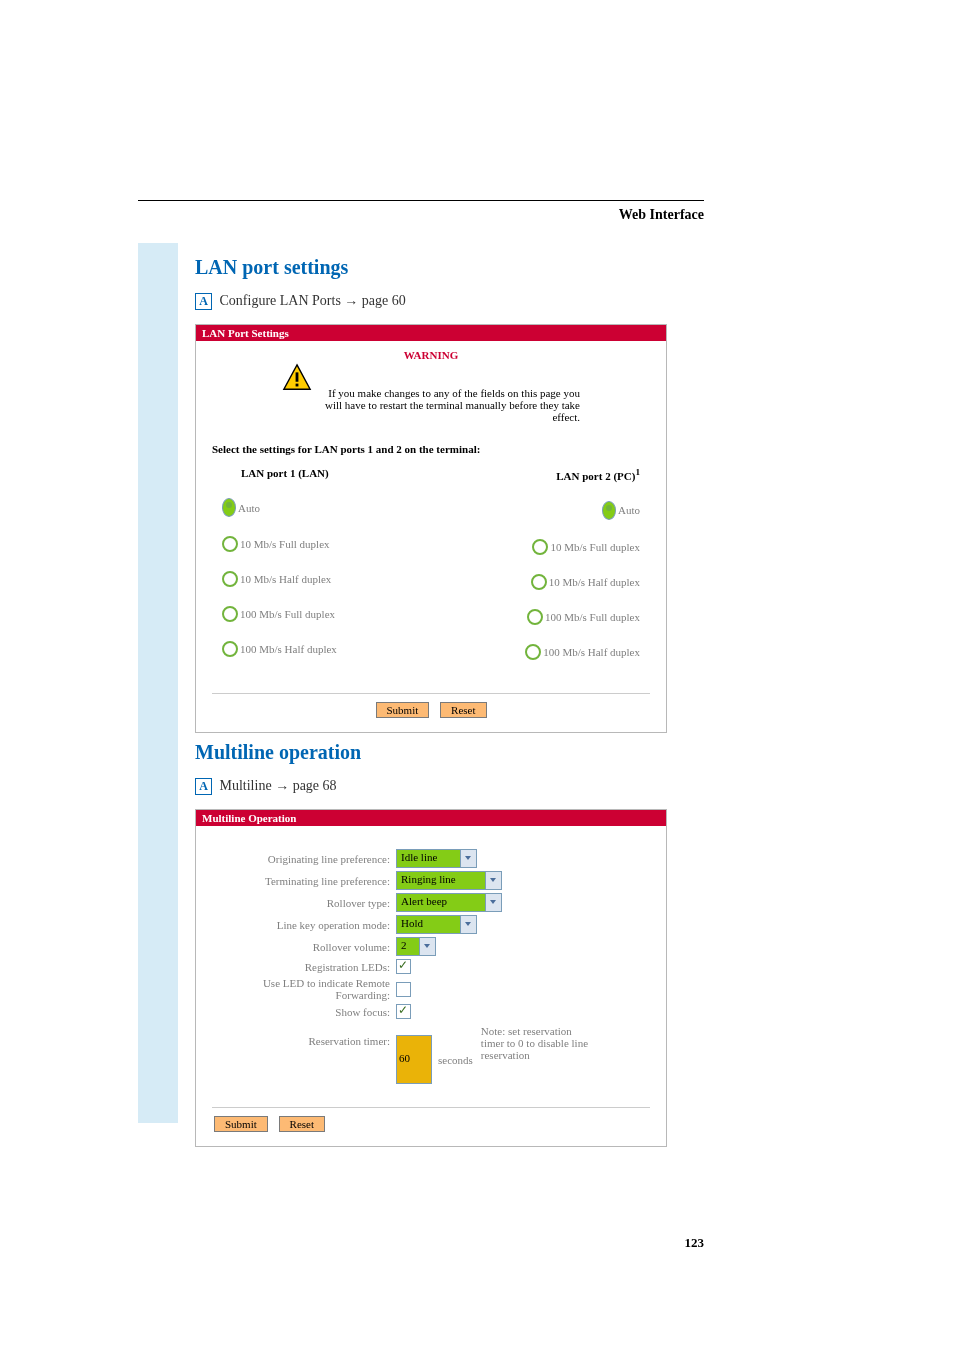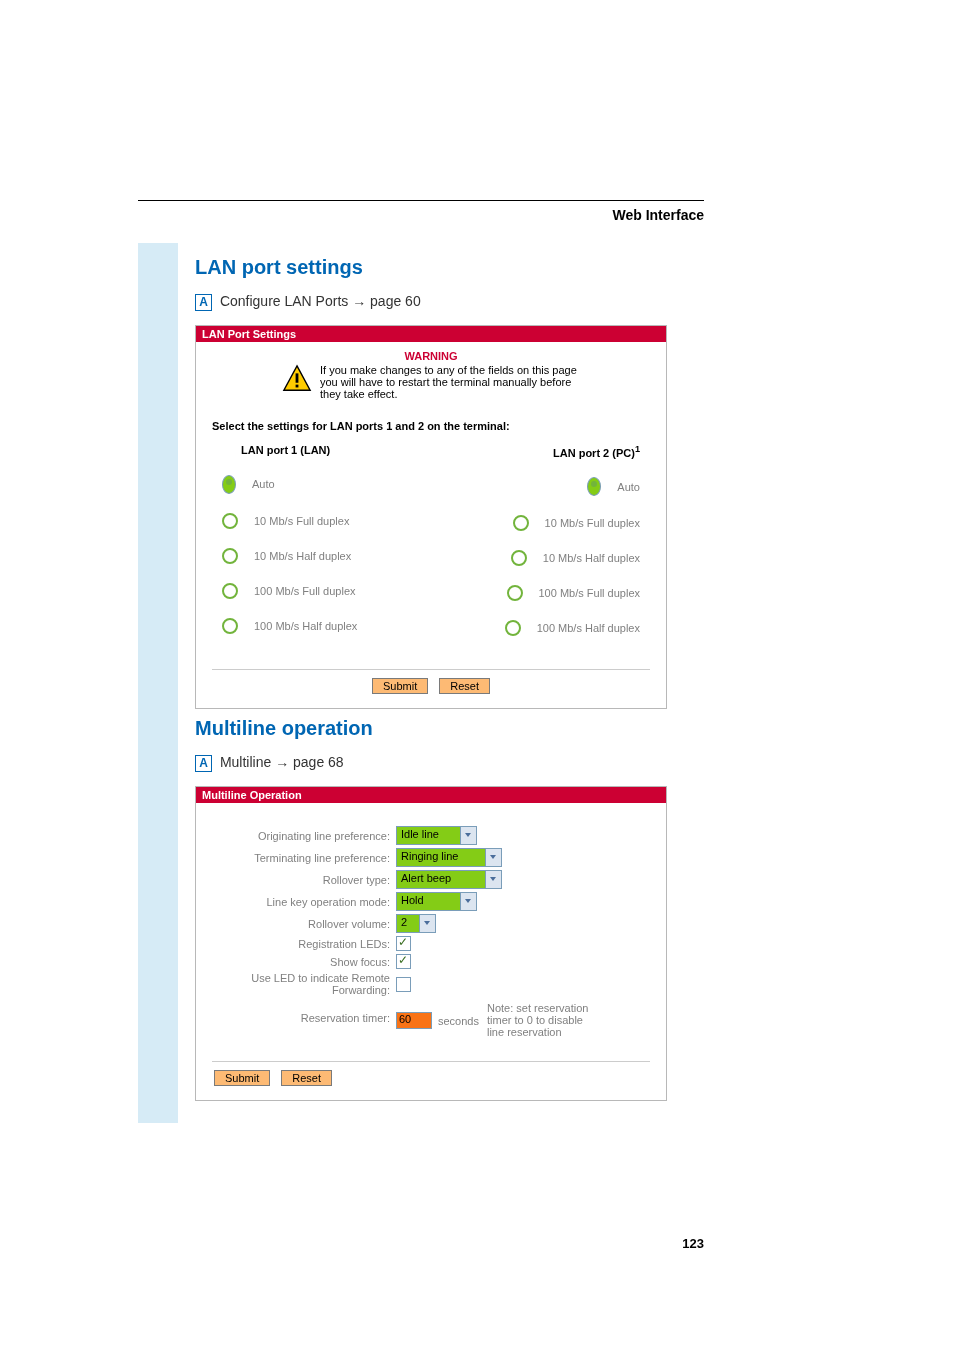--- a/index.html
+++ b/index.html
@@ -7,20 +7,21 @@
     padding: 0;
     background: #fff;
     font-family: Arial, Helvetica, sans-serif;
     color: #000;
     width: 954px;
   }
   .page {
     position: relative;
     width: 844px;
     height: 1351px;
+    font-family: Liberation Serif, serif;
   }
   .vertical-bar {
     position: absolute;
     left: 138px;
     top: 243px;
     width: 40px;
     height: 880px;
     background: #d6ebf6;
   }
   .header-line {
@@ -94,24 +95,25 @@
     align-items: flex-start;
     gap: 8px;
     margin-top: 2px;
   }
   .warning-icon {
     width: 30px;
     height: 30px;
     flex-shrink: 0;
   }
   .warning-text {
-    text-align: left;
+    text-align: right;
     font-size: 11px;
     color: #000;
     max-width: 260px;
+    margin-top: 24px;
   }
   .lan-body {
     padding: 10px 16px 0 16px;
   }
   .lan-select-label {
     font-weight: bold;
     margin: 6px 0 12px 0;
   }
   .lan-columns {
     display: flex;
@@ -122,21 +124,21 @@
   .lan-col.right { text-align: right; }
   .lan-col-head {
     font-weight: bold;
     margin-bottom: 6px;
     color: #000;
     padding-left: 19px;
   }
   .radio-row {
     display: flex;
     align-items: center;
-    gap: 16px;
+    gap: 2px;
     margin: 19px 0;
     color: #808080;
   }
   .lan-col.right .radio-row { justify-content: flex-end; }
   .lan-col.right .radio-row .rlabel { order: 2; }
   .lan-col.right .radio-row .rcirc  { order: 1; }
   .rcirc {
     width: 12px; height: 12px;
     border: 2px solid #72b43c;
     border-radius: 50%;
@@ -226,23 +228,23 @@
   }
   .chk.checked::after {
     content: "✓";
     position: absolute;
     left: 1px; top: -2px;
     font-size: 12px;
     color: #3b6e22;
   }
   .txt {
     border: 1px solid #7a9db9;
-    background: #f97316;
+    background: #eab308;
     height: 15px;
-    padding: 0 2px;
+    padding: 16px 2px;
     font-size: 11px;
     color: #000;
     width: 30px;
   }
   .note {
     width: 110px;
     font-size: 11px;
     color: #808080;
   }
   .multi-buttons {
@@ -413,30 +415,30 @@
         </div>
 
         <div class="form-row">
           <div class="form-label">Registration LEDs:</div>
           <div class="form-ctrl">
               <span class="chk checked"></span>
             </div>
         </div>
 
         <div class="form-row">
+          <div class="form-label">Use LED to indicate Remote Forwarding:</div>
+          <div class="form-ctrl">
+              <span class="chk"></span>
+            </div>
+        </div>
+
+        <div class="form-row">
           <div class="form-label">Show focus:</div>
           <div class="form-ctrl">
               <span class="chk checked"></span>
-            </div>
-        </div>
-
-        <div class="form-row">
-          <div class="form-label">Use LED to indicate Remote Forwarding:</div>
-          <div class="form-ctrl">
-              <span class="chk"></span>
             </div>
         </div>
 
         <div class="form-row" style="align-items:flex-start; margin-top:6px;">
           <div class="form-label" style="padding-top:10px;">Reservation timer:</div>
           <div class="form-ctrl" style="padding-top:10px;">
             <span class="txt">60</span>
             <span style="color:#808080;">seconds</span>
           </div>
           <div class="note" style="margin-left:8px;">Note: set reservation timer to 0 to disable line reservation</div>

